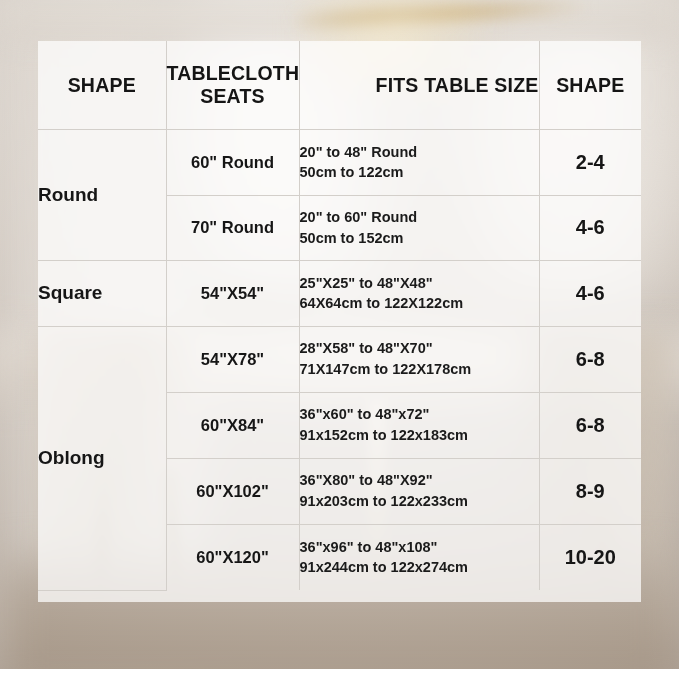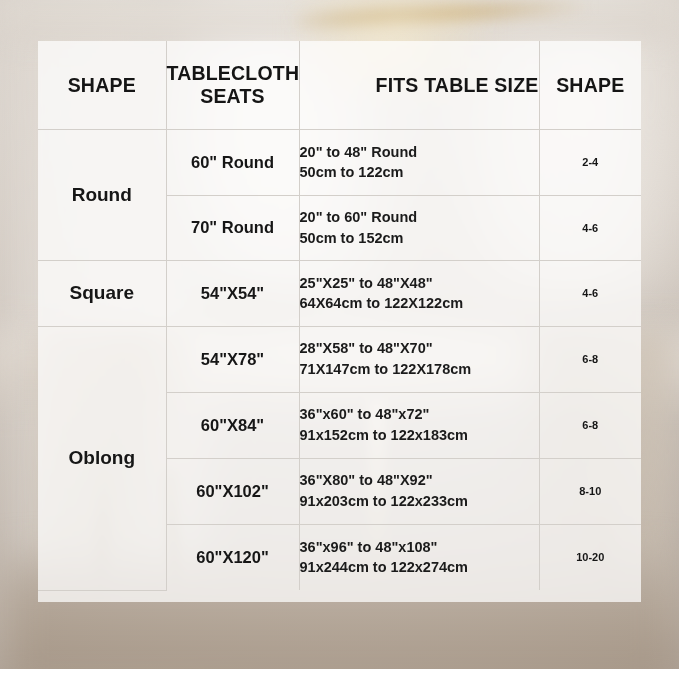--- a/index.html
+++ b/index.html
@@ -161,42 +161,41 @@
     font-size: 19.5px;
     font-weight: bold;
     letter-spacing: .2px;
     color: #151515;
     text-align: center;
     line-height: 1.18;
   }
   thead th.fits { text-align: right; padding-left: 19px; }
 
   td.shape-cell {
-    text-align: center;
     font-size: 19px;
     font-weight: bold;
     color: #161616;
   }
   td.cloth-cell {
     text-align: center;
     font-size: 16.5px;
     font-weight: bold;
     color: #161616;
   }
   td.fits-cell {
     text-align: left;
     padding-left: 19px;
     font-size: 14.5px;
     font-weight: bold;
     color: #1b1b1b;
     line-height: 1.42;
   }
   td.seats-cell {
     text-align: center;
-    font-size: 11px;
+    font-size: 20px;
     font-weight: bold;
     color: #161616;
   }
   tbody tr { height: 65.5px; }
   tbody tr.tall { height: 66px; }
 
   .fits-line { display: block; white-space: nowrap; }
 </style>
 </head>
 <body>
@@ -284,21 +283,21 @@
           <span class="fits-line">91x152cm to 122x183cm</span>
         </td>
         <td class="seats-cell">6-8</td>
       </tr>
       <tr class="tall">
         <td class="cloth-cell">60"X102"</td>
         <td class="fits-cell">
           <span class="fits-line">36"X80" to 48"X92"</span>
           <span class="fits-line">91x203cm to 122x233cm</span>
         </td>
-        <td class="seats-cell">8-10</td>
+        <td class="seats-cell">8-9</td>
       </tr>
       <tr class="tall">
         <td class="cloth-cell">60"X120"</td>
         <td class="fits-cell">
           <span class="fits-line">36"x96" to 48"x108"</span>
           <span class="fits-line">91x244cm to 122x274cm</span>
         </td>
         <td class="seats-cell">10-20</td>
       </tr>
 

